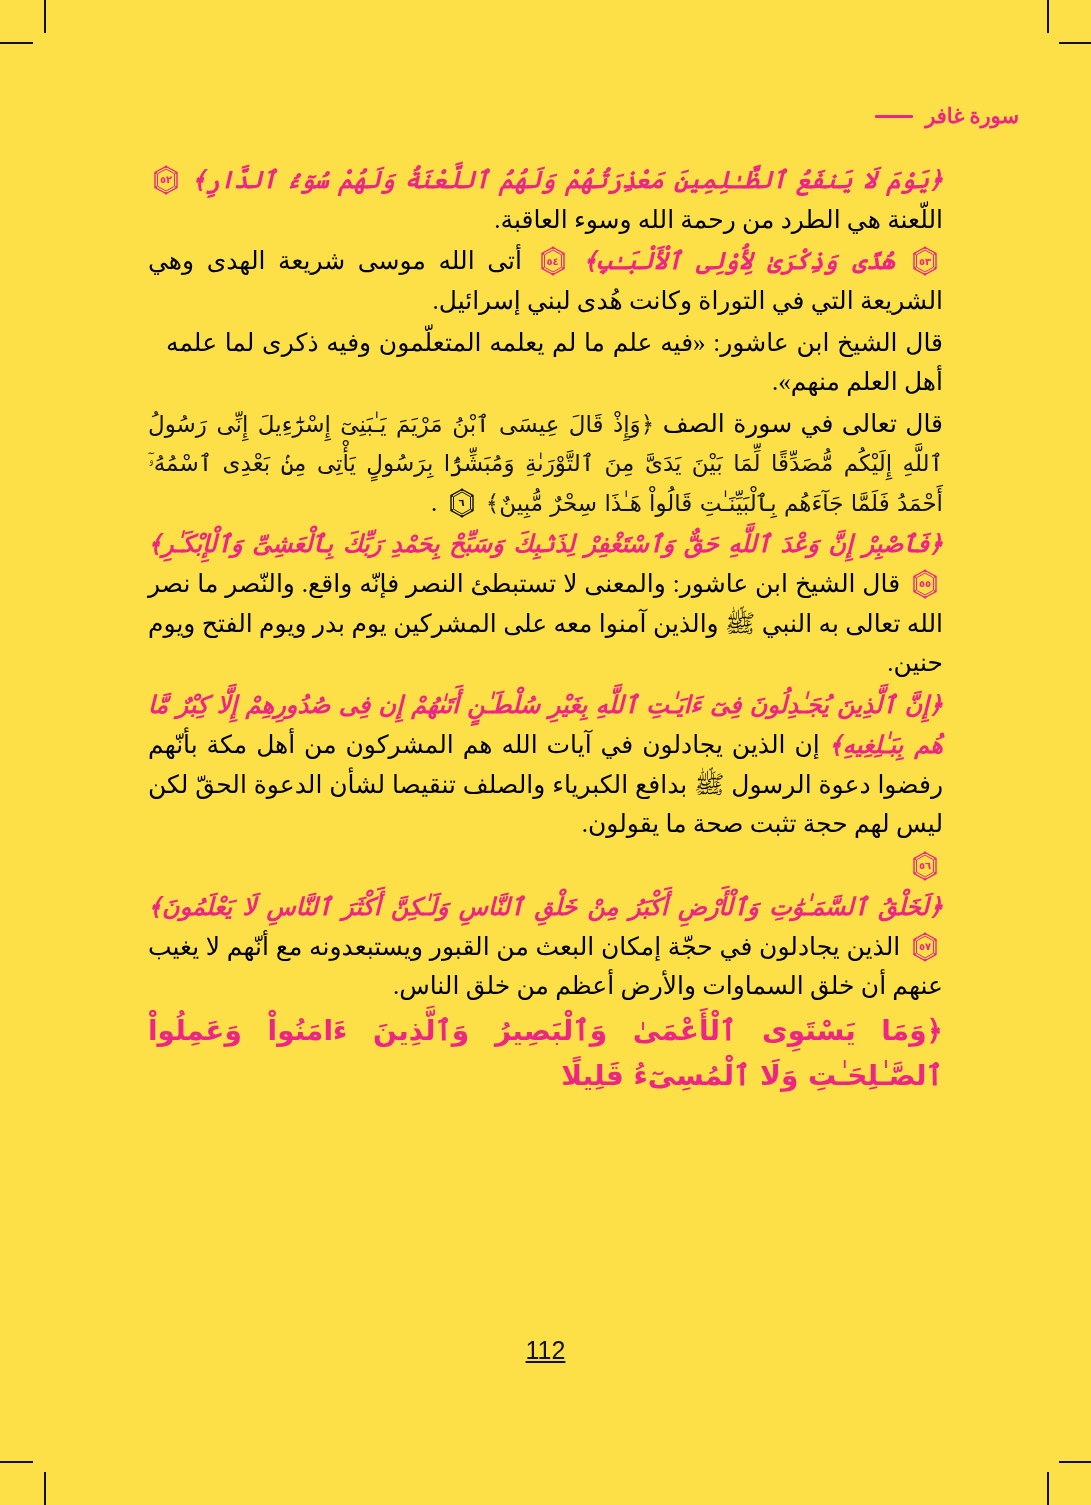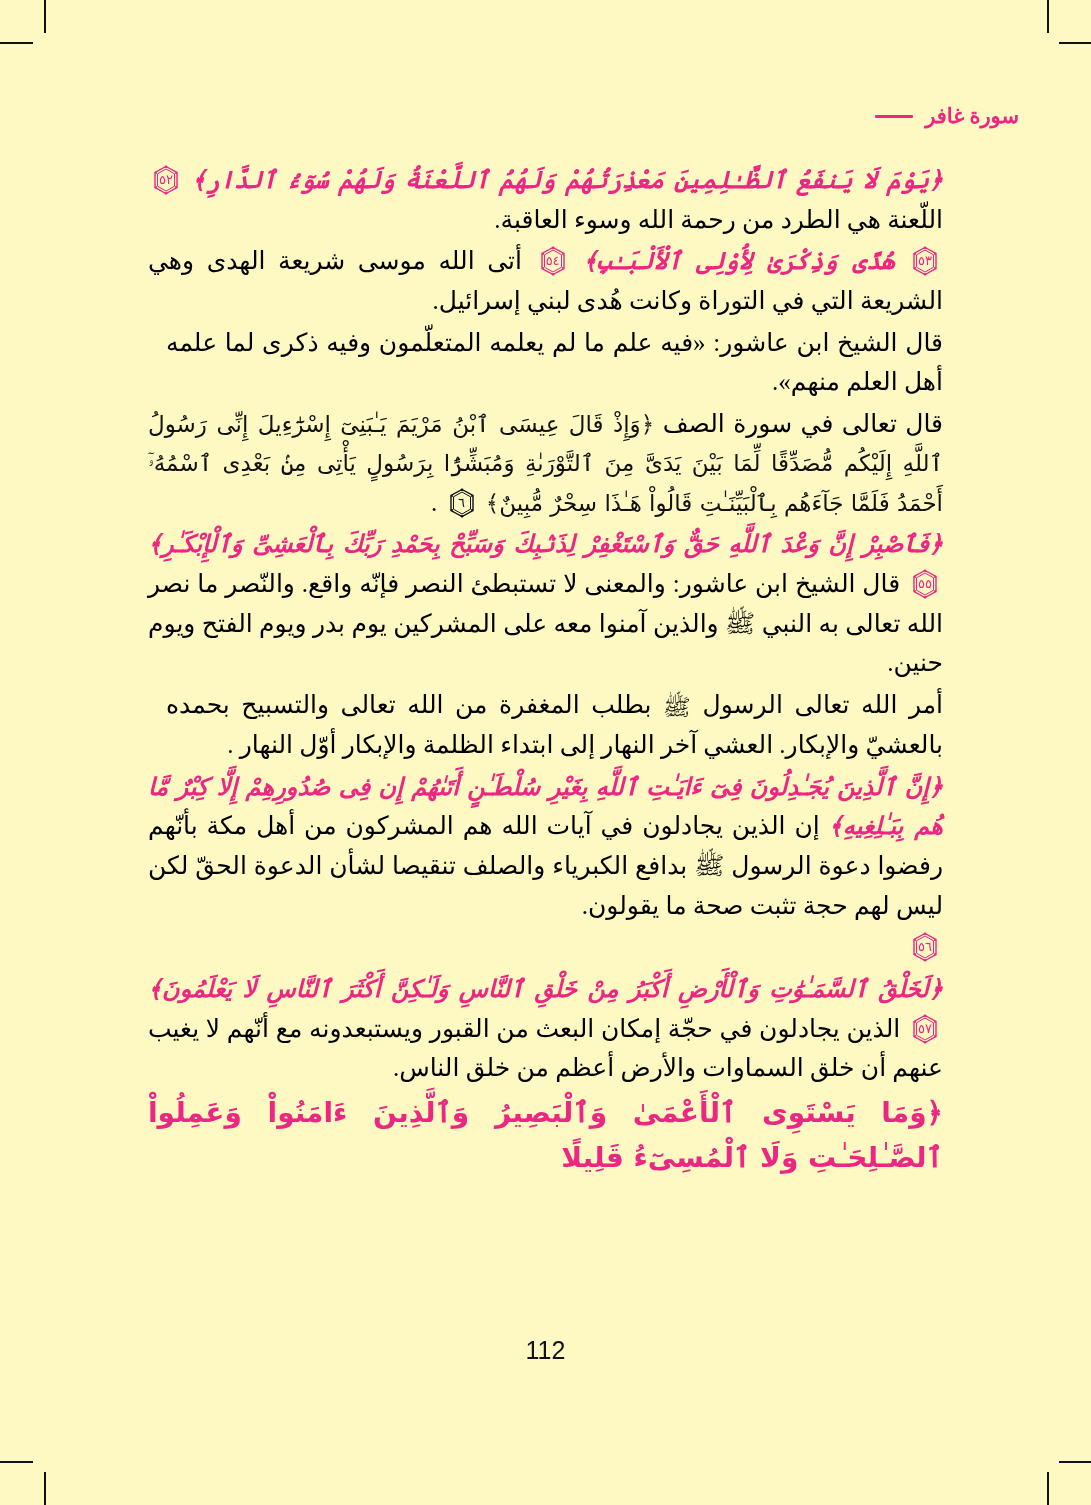--- a/index.html
+++ b/index.html
@@ -4,21 +4,21 @@
 <style>
   html, body {
     margin: 0;
     padding: 0;
     background: #ffffff;
   }
   .page {
     position: relative;
     width: 1091px;
     height: 1505px;
-    background: #fef9c3;
+    background: #fde047;
     overflow: hidden;
     font-family: "Liberation Serif", "DejaVu Serif", serif;
   }
 
   
   .crop { position: absolute; background: #111111; }
   .crop-tl-v { left: 44px;  top: 0;     width: 2px;  height: 33px; }
   .crop-tl-h { left: 0;     top: 42px;  width: 33px; height: 2px;  }
   .crop-tr-v { left: 1047px;top: 0;     width: 2px;  height: 33px; }
   .crop-tr-h { left: 1059px;top: 42px;  width: 32px; height: 2px;  }
@@ -117,22 +117,22 @@
     margin: 0 3px;
   }
   .ayah-no svg { display: block; width: 30px; height: 30px; }
   .ayah-no .num {
     position: absolute;
     inset: 0;
     display: flex;
     align-items: center;
     justify-content: center;
     font-family: "DejaVu Sans", sans-serif;
-    font-size: 13px;
-    font-weight: normal;
+    font-size: 10px;
+    font-weight: bold;
     color: #ec2682;
     letter-spacing: -0.5px;
   }
 
   
   .salla {
     font-family: "DejaVu Sans", "Liberation Sans", sans-serif;
     font-size: 23px;
     color: #111111;
     vertical-align: -2px;
@@ -142,20 +142,21 @@
   .folio {
     position: absolute;
     top: 1336px;
     left: 0;
     right: 0;
     text-align: center;
     color: #111111;
     font-family: "Liberation Sans", sans-serif;
     font-size: 25px;
     direction: ltr;
+    text-decoration: underline;
   }
 </style>
 </head>
 <body>
 
 <div class="page">
 
   <div class="crop crop-tl-v"></div>
   <div class="crop crop-tl-h"></div>
   <div class="crop crop-tr-v"></div>
@@ -253,25 +254,20 @@
           <circle cx="5" cy="8" r="1.1" fill="#ec2682"></circle>
           <circle cx="25" cy="8" r="1.1" fill="#ec2682"></circle>
           <circle cx="5" cy="22" r="1.1" fill="#ec2682"></circle>
           <circle cx="25" cy="22" r="1.1" fill="#ec2682"></circle>
         </svg>
         <span class="num">٥٥</span>
       </span>
       <span>قال الشيخ ابن عاشور: والمعنى لا تستبطئ النصر فإنّه واقع. والنّصر ما نصر الله تعالى به النبي ﷺ والذين آمنوا معه على المشركين يوم بدر ويوم الفتح ويوم حنين.</span>
     </p>
 
-    <p class="block prose">
-      <span>أمر الله تعالى الرسول</span>
-      <span class="salla">ﷺ</span>
-      <span>بطلب المغفرة من الله تعالى والتسبيح بحمده بالعشيّ والإبكار. العشي آخر النهار إلى ابتداء الظلمة والإبكار أوّل النهار .</span>
-    </p>
 
     <p class="block mixed">
       <span class="v">﴿إِنَّ ٱلَّذِينَ يُجَـٰدِلُونَ فِىٓ ءَايَـٰتِ ٱللَّهِ بِغَيْرِ سُلْطَـٰنٍ أَتَىٰهُمْ إِن فِى صُدُورِهِمْ إِلَّا كِبْرٌ مَّا هُم بِبَـٰلِغِيهِ﴾</span>
       <span>إن الذين يجادلون في آيات الله هم المشركون من أهل مكة بأنّهم رفضوا دعوة الرسول ﷺ بدافع الكبرياء والصلف تنقيصا لشأن الدعوة الحقّ لكن ليس لهم حجة تثبت صحة ما يقولون.</span>
     </p>
 
     <p class="block mixed">
       <span class="ayah-no">
         <svg viewBox="0 0 30 30" aria-hidden="true">
           <polygon points="15,1.5 26,7.5 26,22.5 15,28.5 4,22.5 4,7.5" fill="none" stroke="#ec2682" stroke-width="1.4"></polygon>

